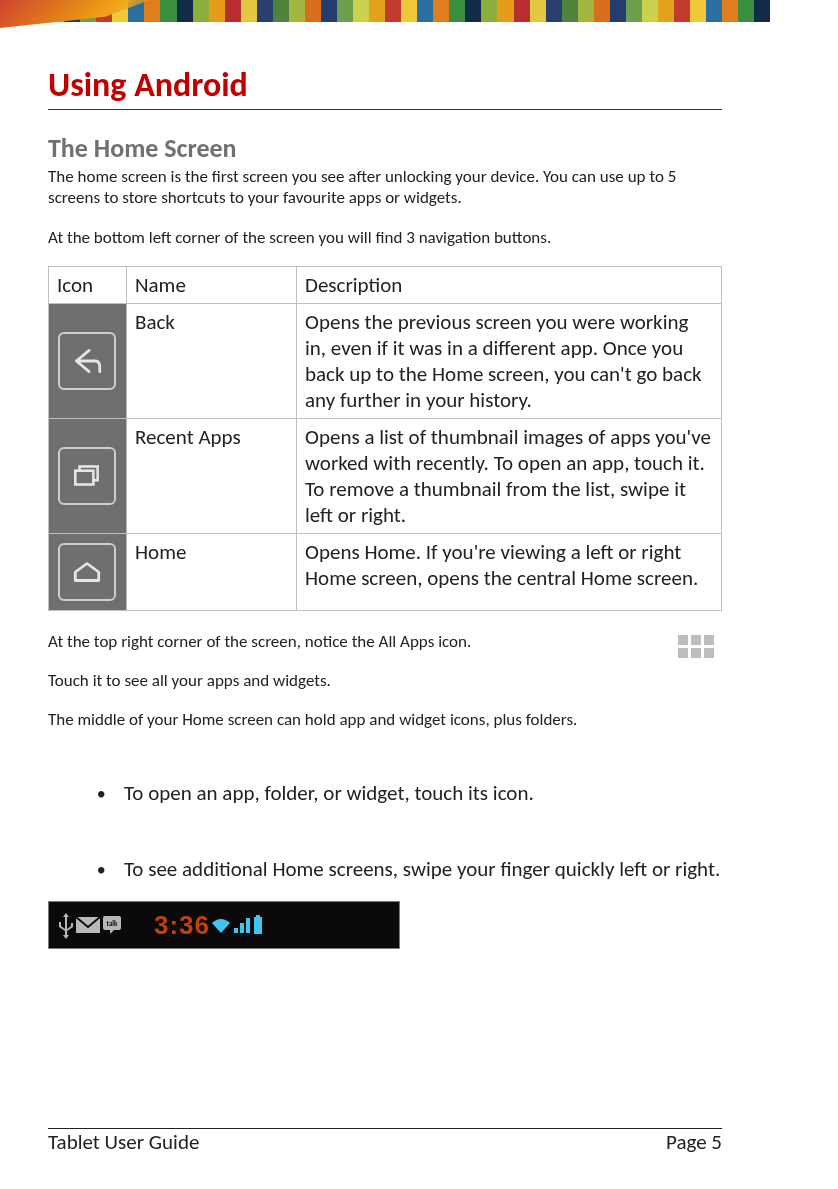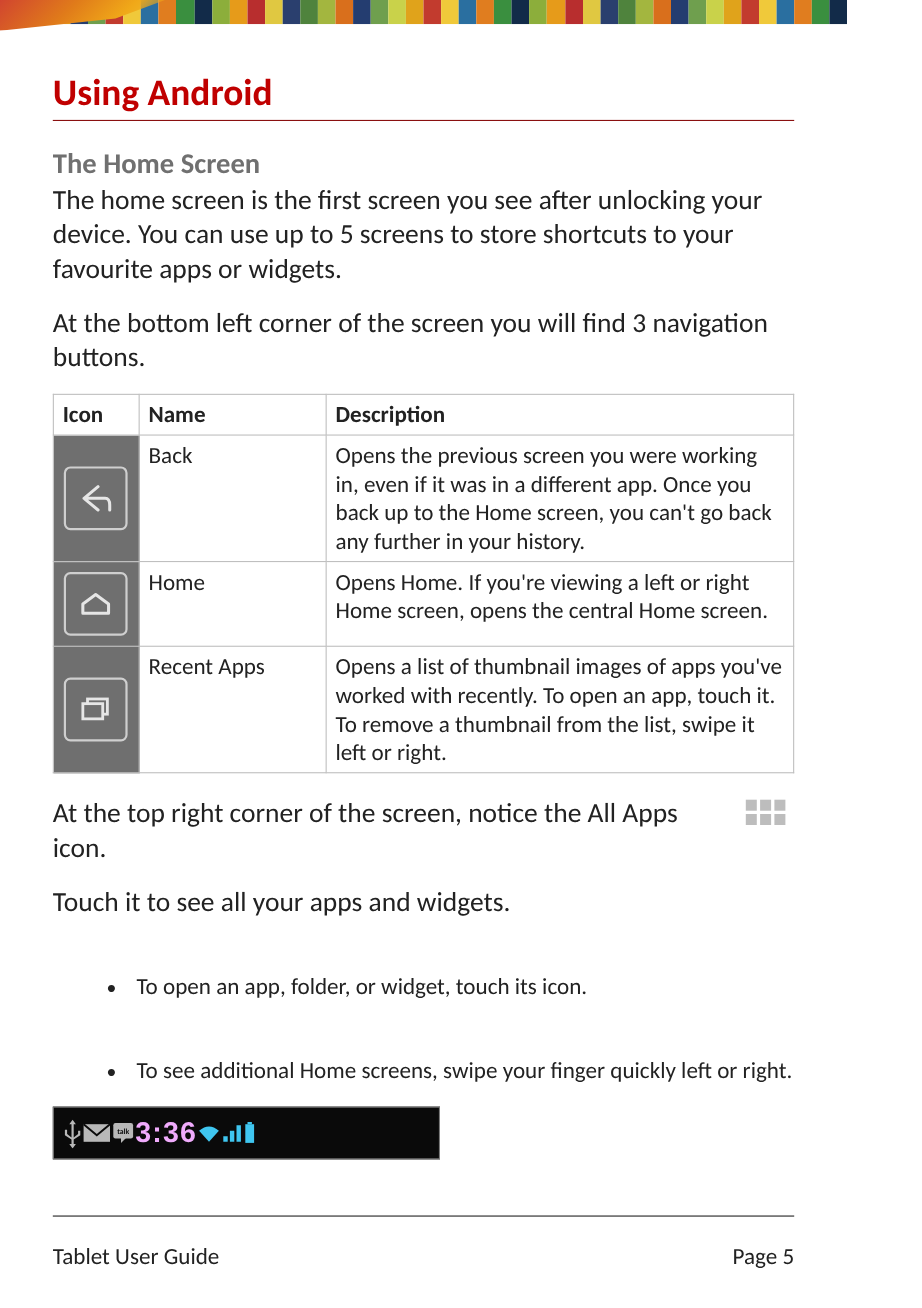--- a/index.html
+++ b/index.html
@@ -4,40 +4,40 @@
 <style>
   * { box-sizing: border-box; margin: 0; padding: 0; }
   html, body { width: 838px; height: 1189px; background: #fff; font-family: Calibri, "Segoe UI", Arial, sans-serif; color: #222; }
   .page { width: 770px; height: 1189px; position: relative; }
   .stripes { width: 100%; height: 22px; display: flex; overflow: hidden; }
   .stripes div { flex: 1; height: 100%; }
   .curve { position: absolute; top: 0; left: 0; width: 150px; height: 28px; background: linear-gradient(135deg, #d1452f 0%, #e07b1a 40%, #f0a818 70%, transparent 100%); border-bottom-right-radius: 80% 100%; clip-path: polygon(0 0, 100% 0, 70% 60%, 0 100%); z-index: 2; }
   .content { padding: 42px 48px 0 48px; }
   h1 { color: #c00000; font-size: 34px; font-weight: 700; border-bottom: 1.5px solid #8a1010; padding-bottom: 4px; margin-bottom: 22px; }
   h2 { color: #707070; font-size: 26px; font-weight: 700; margin-bottom: 2px; }
-  p { font-size: 25px; line-height: 1.25; margin-bottom: 18px; color: #222; }
+  p { font-size: 17px; line-height: 1.25; margin-bottom: 18px; color: #222; }
   table { width: 100%; border-collapse: collapse; margin-bottom: 20px; }
   th, td { border: 1px solid #bfbfbf; padding: 5px 8px; font-size: 21px; text-align: left; vertical-align: top; }
-  th { font-weight: 700; }
+  th { font-weight: 400; }
   td.icon-cell { width: 78px; padding: 0; background: #6f6f6f; vertical-align: middle; }
   .nav-icon-box { width: 76px; height: 76px; display: flex; align-items: center; justify-content: center; }
   .nav-icon-inner { width: 58px; height: 58px; border: 2px solid #cfcfcf; border-radius: 6px; background: #6f6f6f; display: flex; align-items: center; justify-content: center; }
   svg.navsvg { width: 34px; height: 34px; }
   td.name-cell { width: 170px; margin-left: 32px; }
   .all-apps-row { display: flex; align-items: flex-start; gap: 33px; }
   .all-apps-row p { flex: 1; }
   .all-apps-icon { width: 44px; margin-top: 4px; display: grid; grid-template-columns: repeat(3, 10px); grid-template-rows: repeat(2, 10px); gap: 3px; }
   .all-apps-icon span { background: #bdbdbd; }
   ul { margin: 0 0 18px 70px; }
   li { font-size: 21px; line-height: 1.35; padding-left: 6px; margin-top: 48px; }
   li::marker { content: "•   "; font-size: 18px; }
   .status-bar { width: 352px; height: 48px; background: #0a0a0a; border: 1px solid #7a7a7a; display: flex; align-items: center; padding: 0 8px; gap: 0; margin-bottom: 30px; }
   .status-bar svg { flex-shrink: 0; }
-  .clock { color: #f0abfc; font-family: "Arial Narrow", Arial, sans-serif; font-size: 26px; letter-spacing: 1px; font-weight: 600; }
-  .footer { position: absolute; bottom: 34px; left: 48px; right: 48px; border-top: 1.5px solid #222; padding-top: 23px; display: flex; justify-content: space-between; font-size: 21px; }
+  .clock { color: #c2410c; font-family: "Arial Narrow", Arial, sans-serif; font-size: 26px; letter-spacing: 1px; font-weight: 600; margin-left: 31px; }
+  .footer { position: absolute; bottom: 34px; left: 48px; right: 48px; border-top: 1.5px solid #222; padding-top: 0; display: flex; justify-content: space-between; font-size: 21px; }
 </style>
 </head>
 <body>
 
 <div class="page">
   <div class="stripes" id="stripes">
       <div style="background: rgb(58, 90, 43);"></div>
       <div style="background: rgb(79, 131, 61);"></div>
       <div style="background: rgb(201, 210, 74);"></div>
       <div style="background: rgb(224, 163, 27);"></div>
@@ -112,59 +112,60 @@
               </div>
         </td>
         <td class="name-cell">Back</td>
         <td>Opens the previous screen you were working in, even if it was in a different app. Once you back up to the Home screen, you can't go back any further in your history.</td>
       </tr>
       <tr>
         <td class="icon-cell">
           <div class="nav-icon-box">
                 <div class="nav-icon-inner">
             <svg class="navsvg" viewBox="0 0 32 32">
-                    <path d="M5 24 V16 L16 8 L27 16 V24 Z" fill="none" stroke="#e6e6e6" stroke-width="2.6" stroke-linejoin="round"></path>
-                  </svg>
-          </div>
-              </div>
-        </td>
-        <td class="name-cell">Home</td>
-        <td>Opens Home. If you're viewing a left or right Home screen, opens the central Home screen.</td>
-      </tr>
-      <tr>
-        <td class="icon-cell">
-          <div class="nav-icon-box">
-                <div class="nav-icon-inner">
-            <svg class="navsvg" viewBox="0 0 32 32">
               <rect x="9" y="7" width="17" height="13" fill="none" stroke="#e6e6e6" stroke-width="2.4"></rect>
               <rect x="5" y="11" width="17" height="13" fill="#6f6f6f" stroke="#e6e6e6" stroke-width="2.4"></rect>
             </svg>
           </div>
               </div>
         </td>
         <td class="name-cell">Recent Apps</td>
         <td>Opens a list of thumbnail images of apps you've worked with recently. To open an app, touch it. To remove a thumbnail from the list, swipe it left or right.</td>
       </tr>
+      <tr>
+        <td class="icon-cell">
+          <div class="nav-icon-box">
+                <div class="nav-icon-inner">
+            <svg class="navsvg" viewBox="0 0 32 32">
+                    <path d="M5 24 V16 L16 8 L27 16 V24 Z" fill="none" stroke="#e6e6e6" stroke-width="2.6" stroke-linejoin="round"></path>
+                  </svg>
+          </div>
+              </div>
+        </td>
+        <td class="name-cell">Home</td>
+        <td>Opens Home. If you're viewing a left or right Home screen, opens the central Home screen.</td>
+      </tr>
     </tbody>
       </table>
 
 
     <div class="all-apps-row">
       <p>At the top right corner of the screen, notice the All Apps icon.</p>
       <div class="all-apps-icon">
         <span></span>
           <span></span>
           <span></span>
           <span></span>
           <span></span>
           <span></span>
       </div>
     </div>
 
     <p>Touch it to see all your apps and widgets.</p>
+    <p>The middle of your Home screen can hold app and widget icons, plus folders.</p>
 
     <ul>
       <li>To open an app, folder, or widget, touch its icon.</li>
       <li>To see additional Home screens, swipe your finger quickly left or right.</li>
     </ul>
 
 
     <div class="status-bar">
       <svg width="18" height="28" viewBox="0 0 18 28">
         <path d="M9 2 L6 6 H8 V18 L4 15 V11 H2 V16 L8 20 V24 H6 L9 28 L12 24 H10 V20 L16 16 V12 H14 V15 L10 18 V6 H12 Z" fill="#b8b8b8"></path>

